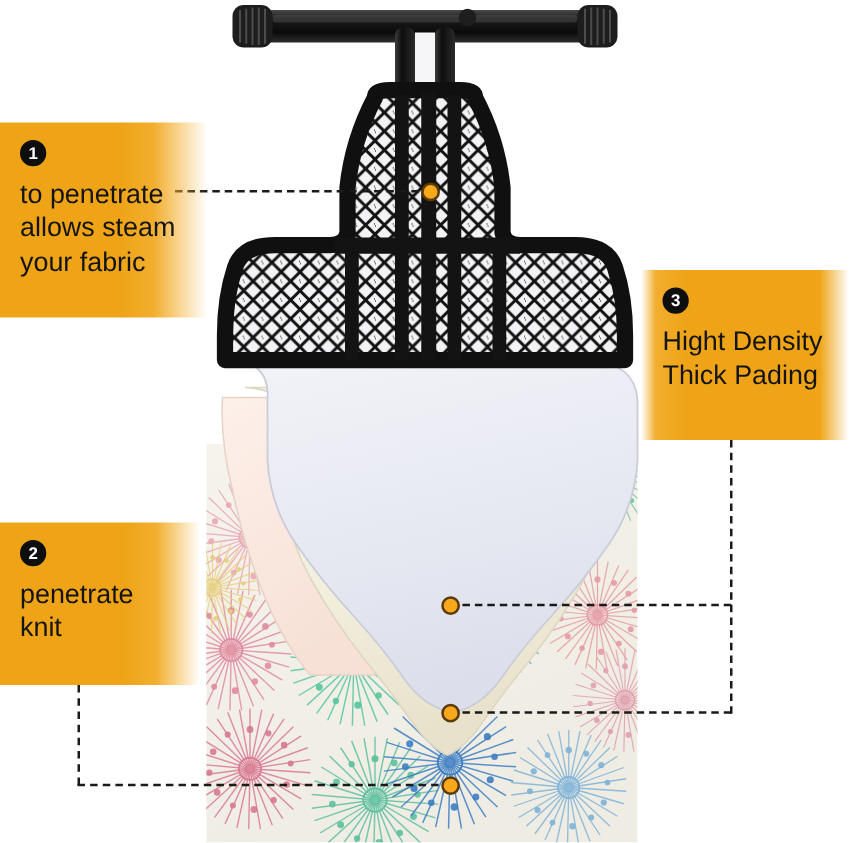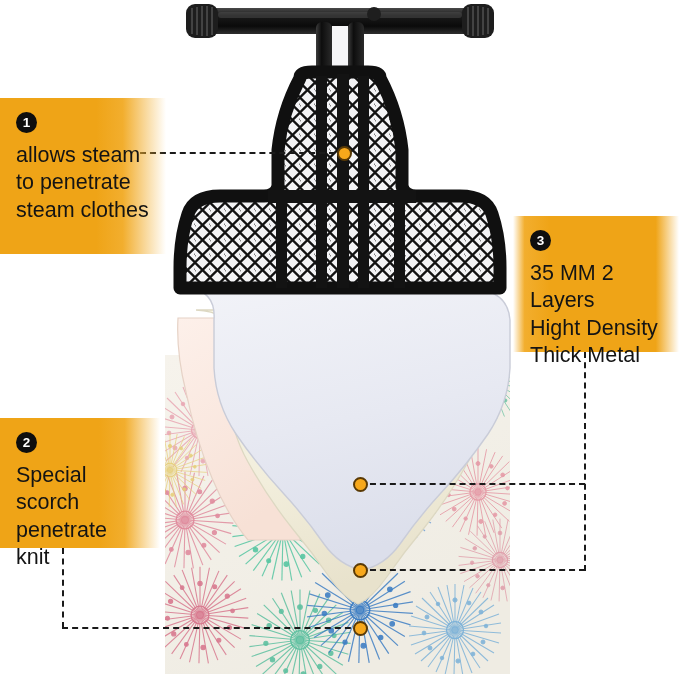--- a/index.html
+++ b/index.html
@@ -305,36 +305,34 @@
   <div class="conn h" style="left:360px;top:569px;width:225px;"></div>
 
   <div class="dot" style="left:337px;top:146px;"></div>
   <div class="dot" style="left:353px;top:477px;"></div>
   <div class="dot" style="left:353px;top:563px;"></div>
   <div class="dot" style="left:353px;top:621px;"></div>
 
   <div class="box" id="box1">
     <div class="txt">
       <span class="badge">1</span>
+      <div>to penetrate</div>
       <div>allows steam</div>
-      <div>to penetrate</div>
-      <div>steam clothes</div>
+      <div>your fabric</div>
     </div>
   </div>
 
   <div class="box" id="box2">
     <div class="txt">
       <span class="badge">2</span>
-      <div>Special scorch</div>
       <div>penetrate knit</div>
     </div>
   </div>
 
   <div class="box" id="box3">
     <div class="txt">
       <span class="badge">3</span>
-      <div>35 MM 2 Layers</div>
       <div>Hight Density</div>
-      <div>Thick Metal</div>
+      <div>Thick Pading</div>
     </div>
   </div>
 
 </div>
 
 </body></html>

